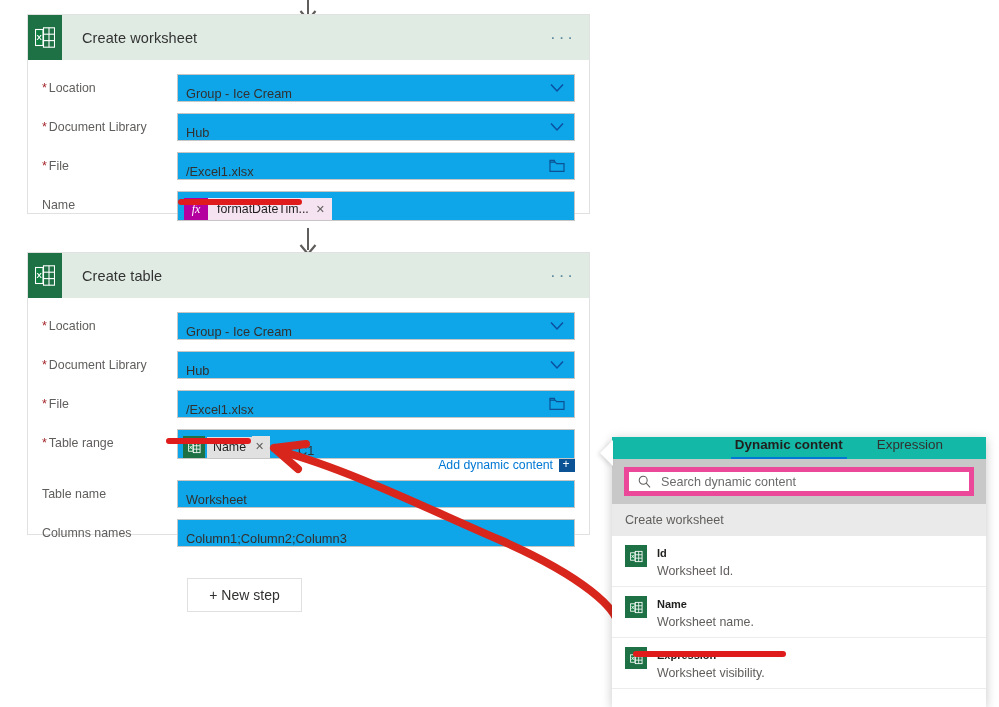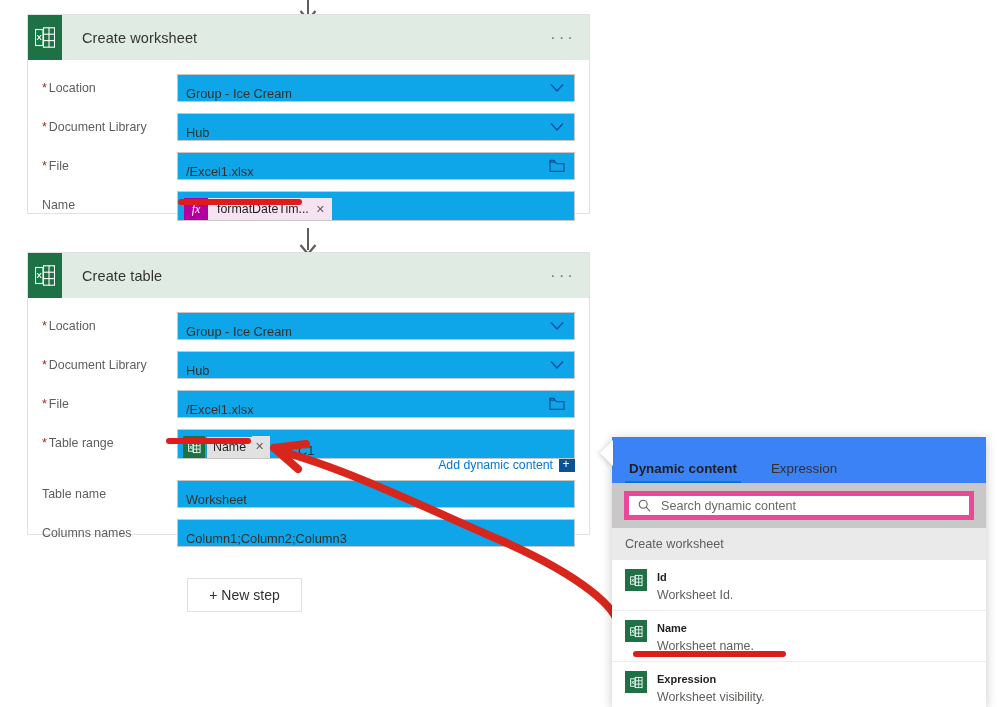--- a/index.html
+++ b/index.html
@@ -239,23 +239,24 @@
     width: 0;
     height: 0;
     border-top: 13px solid transparent;
     border-bottom: 13px solid transparent;
     border-right: 13px solid #ffffff;
     filter: drop-shadow(-2px 1px 2px rgba(0,0,0,.14));
   }
   .panel-tabs {
     display: flex;
     align-items: flex-end;
-    height: 46px;
+    height: 22px;
     padding: 0 13px;
-    background: #3b82f6;
+    background: #14b8a6;
+    justify-content: flex-end;
   }
   .tab {
     font-size: 13.4px;
     color: #323130;
     padding: 0 4px 7px 4px;
     margin-right: 26px;
     cursor: pointer;
     position: relative;
   }
   .tab.active {

